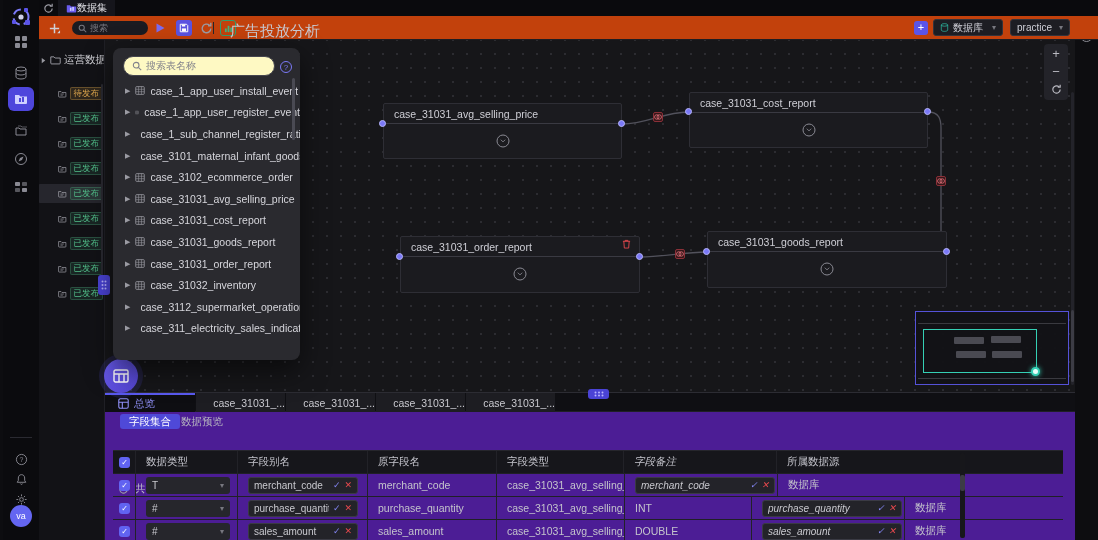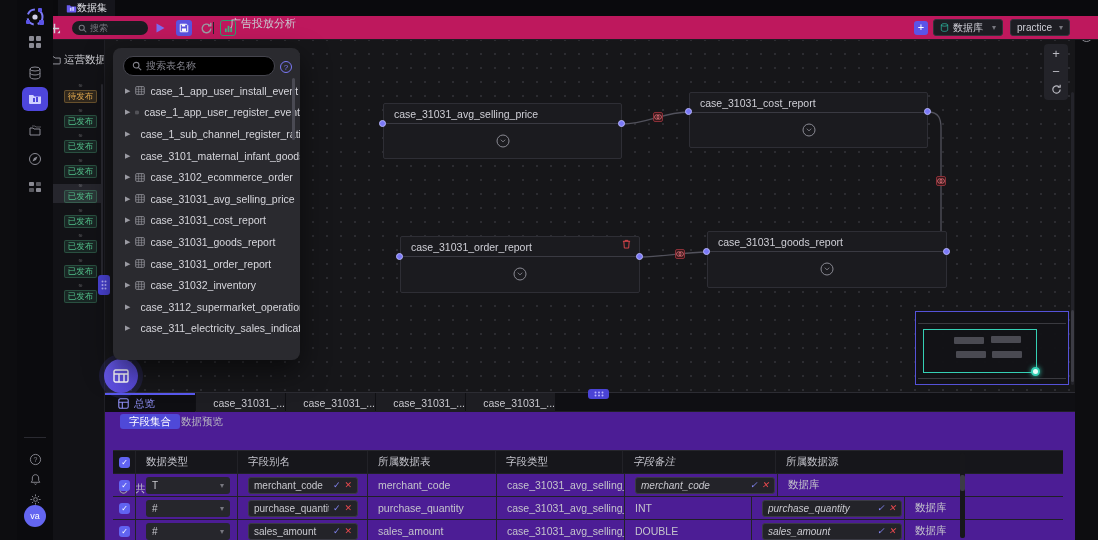--- a/index.html
+++ b/index.html
@@ -2,45 +2,45 @@
 <html><head>
 <meta charset="utf-8">
 <style>
   * { margin:0; padding:0; box-sizing:border-box; }
   html,body { width:1098px; height:540px; }
   body { position:relative; background:#0d0d10; overflow:hidden;
          font-family:"Liberation Sans", sans-serif; color:#c9c9cf; }
   svg { display:block; }
 
   
-  #rail { position:absolute; left:17px; top:0; width:36px; height:540px; background:#0b0b0e; z-index:6; }
+  #rail { position:absolute; left:3px; top:0; width:36px; height:540px; background:#0b0b0e; z-index:6; }
   .rail-ico { position:absolute; left:5px; width:26px; height:24px; display:flex; align-items:center; justify-content:center; color:#8a8a93; border-radius:6px; }
   .rail-ico.active { background:#4e46dc; color:#e8e8ff; }
   #rail-logo { position:absolute; left:6px; top:5px; width:24px; height:24px; }
   .rail-divider { position:absolute; left:7px; width:22px; height:1px; background:#2a2a31; }
   #avatar { position:absolute; left:7px; top:505px; width:22px; height:22px; border-radius:50%; background:#6466f1; color:#fff; font-size:9px; display:flex; align-items:center; justify-content:center; }
 
   
   #bar1 { position:absolute; left:36px; top:0; width:1062px; height:16px; background:#0a0a0d; z-index:5; }
   #bar1 .tab-dataset { position:absolute; left:22px; top:0; height:16px; padding:0 8px; display:flex; align-items:center; background:#15151b; font-size:10px; color:#e2e2e8; }
-  #bar2 { position:absolute; left:36px; top:16px; width:1062px; height:24px; background:#be185d; border-bottom:1px solid #1d1d23; z-index:5; }
+  #bar2 { position:absolute; left:36px; top:16px; width:1062px; height:24px; background:#c2410c; border-bottom:1px solid #1d1d23; z-index:5; }
   .tbtn { position:absolute; top:4px; width:16px; height:16px; display:flex; align-items:center; justify-content:center; color:#9a9aa2; }
   #tb-search { position:absolute; left:36px; top:5px; width:76px; height:14px; background:#1b1b21; border-radius:7px; display:flex; align-items:center; gap:3px; padding:0 6px; color:#77777f; font-size:9px; }
   #tb-save { background:#5a52e0; border-radius:3px; color:#fff; }
   #tb-chart { border:1px solid #2f9e6e; border-radius:3px; color:#3fb27f; }
   #tb-divider { position:absolute; left:177px; top:6px; width:1px; height:12px; background:#26262c; }
-  #tb-title { position:absolute; left:194px; top:0; font-size:11px; color:#c8c8d0; }
+  #tb-title { position:absolute; left:194px; top:6px; font-size:15px; color:#c8c8d0; }
   #tb-add2 { position:absolute; left:878px; top:5px; width:14px; height:14px; background:#5b54e8; border-radius:3px; color:#fff; font-size:11px; line-height:13px; text-align:center; }
   .tb-select { position:absolute; top:3px; height:17px; background:#1d1d23; border:1px solid #33333b; border-radius:3px; display:flex; align-items:center; gap:4px; padding:0 6px; font-size:10px; color:#d0d0d8; }
   .tb-select .chev { color:#77777f; font-size:8px; margin-left:auto; }
 
   
   #filepanel { position:absolute; left:36px; top:40px; width:69px; height:500px; background:#121216; border-right:1px solid #1f1f25; overflow:hidden; z-index:2; }
   #folder-row { position:absolute; left:4px; top:12px; height:16px; display:flex; align-items:center; gap:3px; font-size:10.5px; color:#d0d0d5; white-space:nowrap; }
-  .ds-item { position:absolute; left:2px; width:65px; height:19px; display:flex; align-items:center; gap:3px; padding-left:20px; white-space:nowrap; border-radius:2px;flex-direction:column; }
+  .ds-item { position:absolute; left:2px; width:65px; height:19px; display:flex; align-items:center; gap:3px; padding-left:20px; white-space:nowrap; border-radius:2px; }
   .ds-item.selected { background:#26262d; }
   .badge { font-size:8.5px; padding:1px 3px; border-radius:2px; line-height:1.1; }
   .badge.pub { color:#52c08a; background:rgba(82,192,138,.12); border:1px solid rgba(82,192,138,.28); }
   .badge.pend { color:#e0a84e; background:rgba(224,168,78,.14); border:1px solid rgba(224,168,78,.32); }
   #panel-scroll { position:absolute; left:65px; top:44px; width:2px; height:205px; background:#2a2a31; border-radius:1px; }
 
   
   #canvas { position:absolute; left:105px; top:40px; width:970px; height:353px; background:#161619;
             background-image:radial-gradient(#2c2c31 1px, transparent 1.4px); background-size:14px 14px; background-position:5px 7px;
             border-bottom:1px solid #2c2c33; z-index:1; overflow:hidden; }
@@ -57,21 +57,21 @@
   #minimap { position:absolute; left:810px; top:271px; width:154px; height:74px; border:1px solid #5552d8; background:rgba(18,18,22,.95); z-index:4; }
   .mm-line { position:absolute; left:2px; width:148px; height:1px; background:#3a3a40; }
   .mm-block { position:absolute; height:7px; width:30px; background:#4a4a52; border-radius:1px; }
   #mm-view { position:absolute; left:7px; top:17px; width:114px; height:44px; border:1.5px solid #35d0b5; }
   #mm-dot { position:absolute; left:115px; top:55px; width:9px; height:9px; border-radius:50%; background:#e8fffb; border:2px solid #35d0b5; box-shadow:0 0 5px #35d0b5; }
   #canvas-scroll { position:absolute; left:966px; top:52px; width:3px; height:293px; background:#23232a; border-radius:2px; }
   #canvas-scroll .thumb { position:absolute; left:0; top:218px; width:3px; height:72px; background:#3c3c45; border-radius:2px; }
 
   
   #popup { position:absolute; left:113px; top:48px; width:187px; height:312px; background:#2a2a2f; border-radius:8px; box-shadow:0 10px 28px rgba(0,0,0,.55); z-index:8; overflow:hidden; }
-  #popup-search { position:absolute; left:10px; top:8px; width:152px; height:20px; background:#000000; border:1px solid #45454e; border-radius:10px; display:flex; align-items:center; gap:4px; padding:0 8px; color:#82828b; font-size:10px; }
+  #popup-search { position:absolute; left:10px; top:8px; width:152px; height:20px; background:#fef9c3; border:1px solid #45454e; border-radius:10px; display:flex; align-items:center; gap:4px; padding:0 8px; color:#82828b; font-size:10px; }
   #popup-help { position:absolute; left:167px; top:13px; width:12px; height:12px; border:1px solid #7b79f7; border-radius:50%; color:#7b79f7; font-size:8px; display:flex; align-items:center; justify-content:center; }
   #popup-list { position:absolute; left:0; top:32px; width:187px; height:280px; overflow:hidden; }
   .tbl-row { height:21.6px; display:flex; align-items:center; gap:5px; padding-left:12px; white-space:nowrap; }
   .tbl-row .arrow { color:#9a9aa2; font-size:7px; }
   .tbl-row .lbl { font-size:10.5px; color:#d6d6dc; }
   #popup-scroll { position:absolute; right:5px; top:30px; width:3px; height:62px; background:#4a4a53; border-radius:2px; }
 
   
   .drag-handle { position:absolute; background:#4a43d6; border-radius:3px; z-index:7; display:flex; align-items:center; justify-content:center; color:#b9b4ff; }
   #float-btn { position:absolute; left:104px; top:359px; width:34px; height:34px; border-radius:50%; background:linear-gradient(135deg,#6a5cf0,#5243cf); box-shadow:0 0 0 5px rgba(90,80,230,.16); display:flex; align-items:center; justify-content:center; color:#fff; z-index:7; }
@@ -656,21 +656,21 @@
     <span><span>共</span> <b>43</b> <span>个字段</span></span>
   </div>
 
   <div id="ftable">
     <div class="trow head">
       <div class="tc c0">
           <span class="cbx">✓</span>
         </div>
       <div class="tc c1">数据类型</div>
       <div class="tc c2">字段别名</div>
-      <div class="tc c4">所属数据表</div>
+      <div class="tc c3">原字段名</div>
       <div class="tc c5">字段类型</div>
       <div class="tc c6">字段备注</div>
       <div class="tc c7">所属数据源</div>
     </div>
     <div id="trows">
   <div class="trow">
     <div class="tc c0">
             <span class="cbx">✓</span>
           </div>
     <div class="tc c1">

